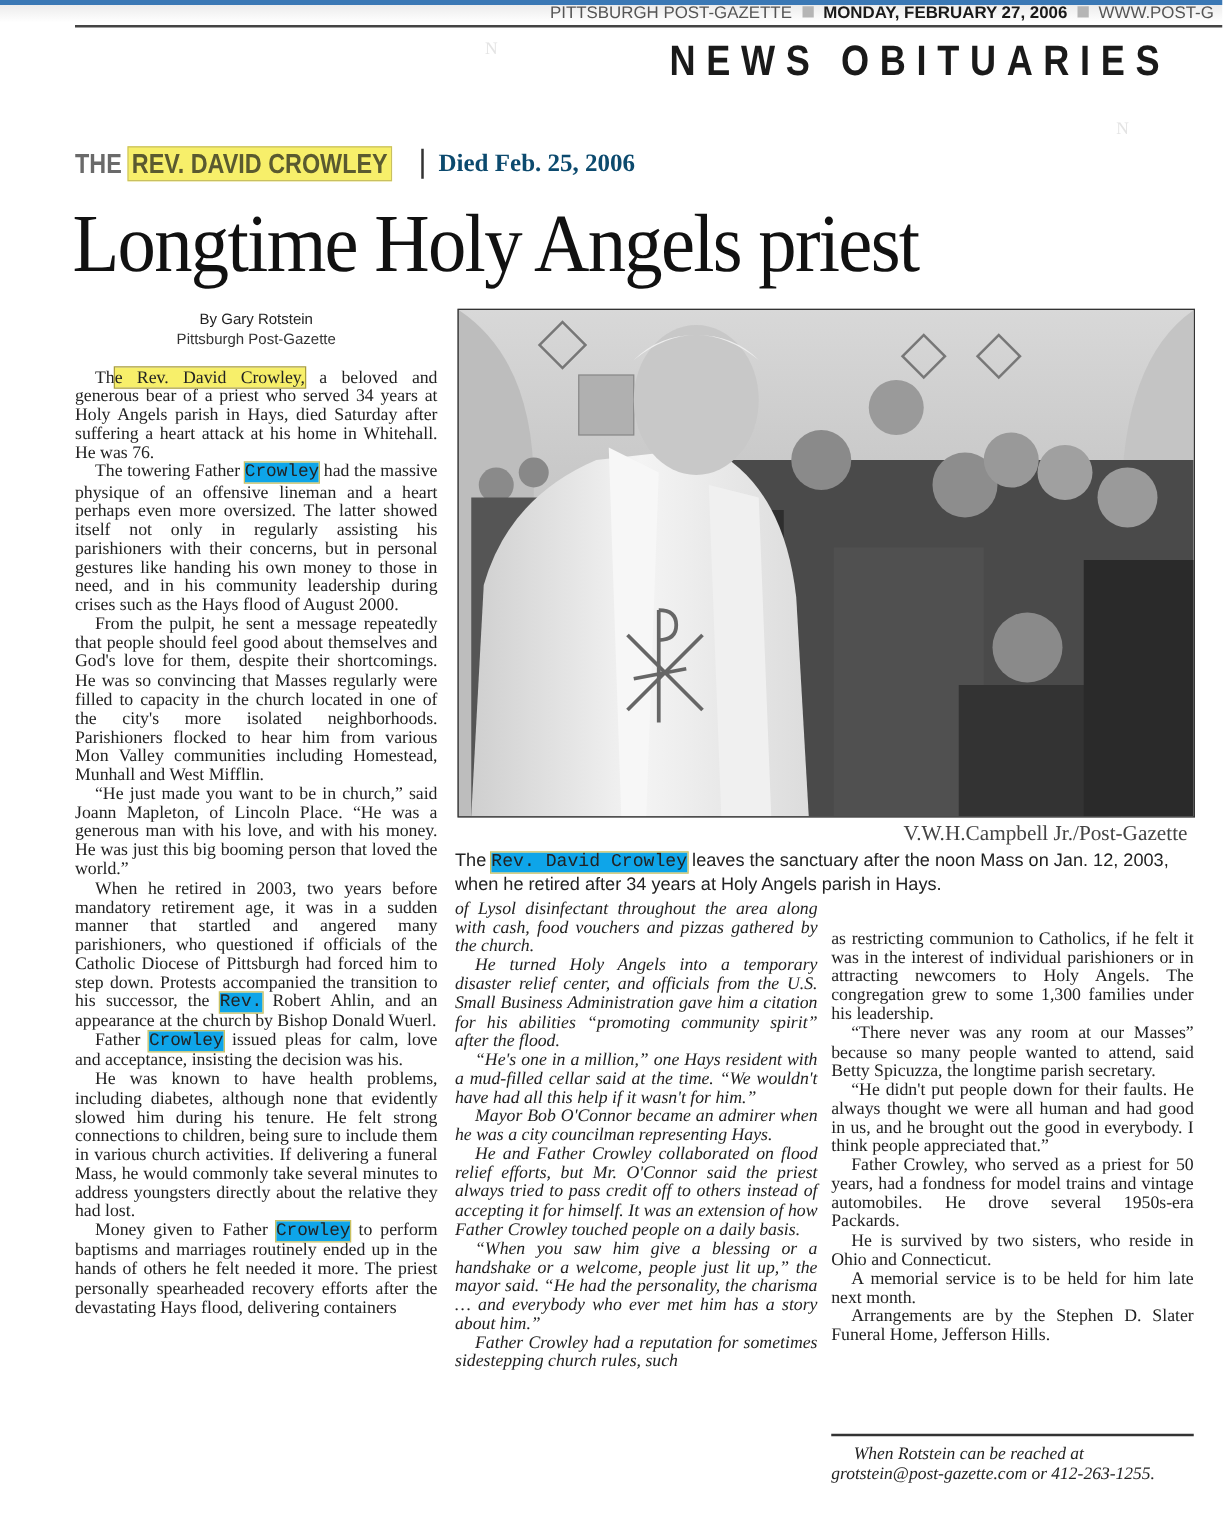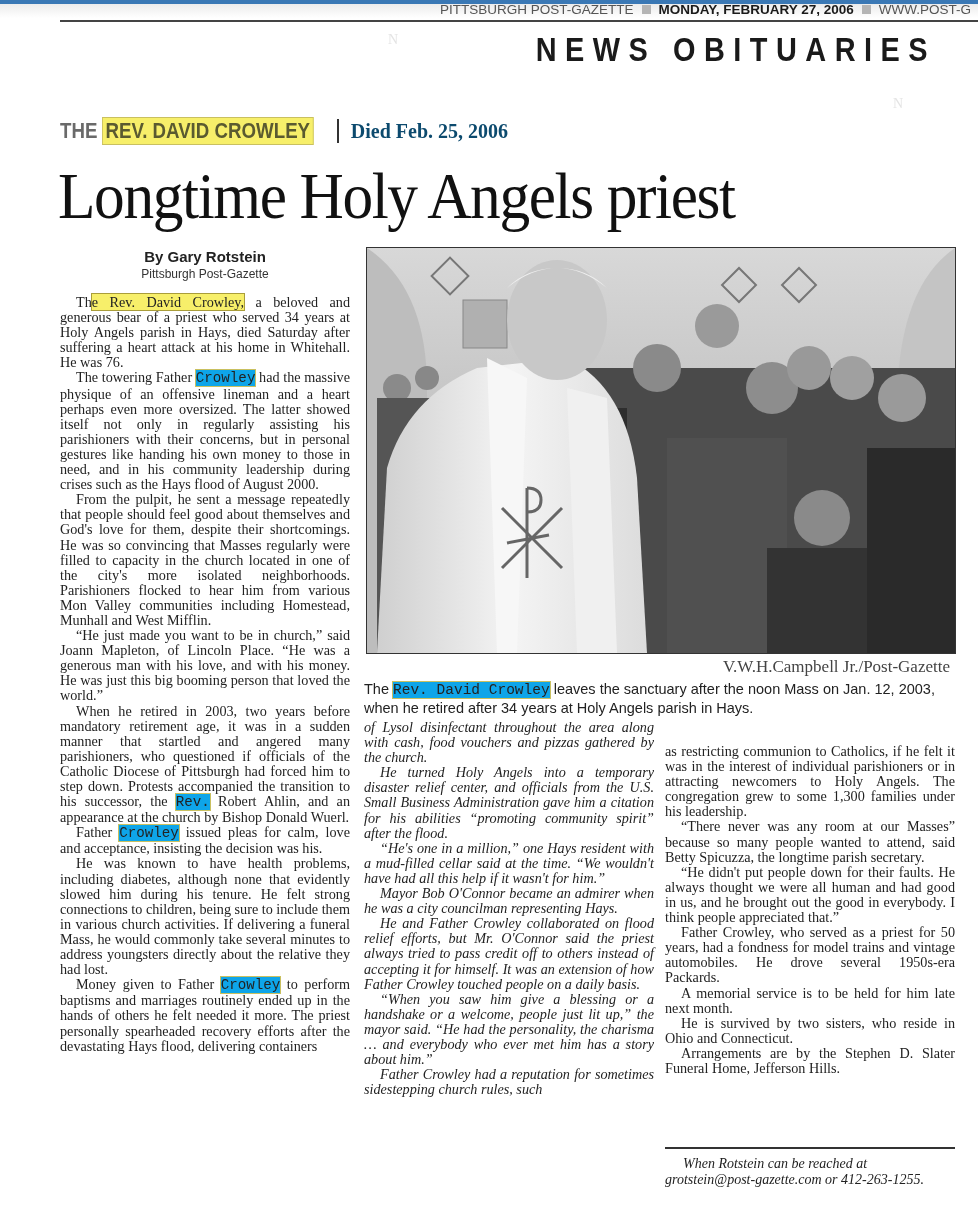--- a/index.html
+++ b/index.html
@@ -34,21 +34,21 @@
       color: #5a5a30; background: #f7ef6a; border: 1px solid #c9c060; padding: 0 3px;
       display: inline-block; transform: scaleX(0.85); transform-origin: left; vertical-align: middle;
     }
     .kicker .bar { display: inline-block; width: 2px; height: 24px; background: #333; vertical-align: middle; margin: 0 8px 0 -18px; }
     .kicker .died { font-size: 20px; color: #0c4a6e; vertical-align: middle; font-weight: bold; }
     .headline {
       position: absolute; left: 58px; top: 160px; font-size: 66px; line-height: 72px;
       letter-spacing: -1.5px; color: #111; white-space: nowrap; transform: scaleX(0.93); transform-origin: left top;
     }
     .byline { position: absolute; left: 60px; top: 248px; width: 290px; text-align: center; font-family: "Liberation Sans", "DejaVu Sans", sans-serif; }
-    .byline .author { font-size: 15px; color: #222; font-weight: bold; }
+    .byline .author { font-size: 12px; color: #222; }
     .byline .org { font-size: 12px; color: #333; margin-top: 2px; }
     .col {
       position: absolute; font-size: 14.2px; line-height: 15.1px; color: #222;
       text-align: justify; hyphens: manual;
     }
     .col p { margin: 0; text-indent: 16px; }
     .col p.noindent { text-indent: 0; }
     .col1 { left: 60px; top: 295px; width: 290px; }
     .col2 { left: 364px; top: 720px; width: 290px; font-style: italic; }
     .col3 { left: 665px; top: 744px; width: 290px; }
@@ -186,22 +186,22 @@
   <p>He and Father Crowley collaborated on flood relief efforts, but Mr. O'Connor said the priest always tried to pass credit off to others instead of accepting it for himself. It was an extension of how Father Crowley touched people on a daily basis.</p>
   <p>“When you saw him give a blessing or a handshake or a welcome, people just lit up,” the mayor said. “He had the personality, the charisma … and everybody who ever met him has a story about him.”</p>
   <p>Father Crowley had a reputation for sometimes sidestepping church rules, such</p>
 </div>
 
 <div class="col col3">
   <p class="noindent">as restricting communion to Catholics, if he felt it was in the interest of individual parishioners or in attracting newcomers to Holy Angels. The congregation grew to some 1,300 families under his leadership.</p>
   <p>“There never was any room at our Masses” because so many people wanted to attend, said Betty Spicuzza, the longtime parish secretary.</p>
   <p>“He didn't put people down for their faults. He always thought we were all human and had good in us, and he brought out the good in everybody. I think people appreciated that.”</p>
   <p>Father Crowley, who served as a priest for 50 years, had a fondness for model trains and vintage automobiles. He drove several 1950s-era Packards.</p>
+  <p>He is survived by two sisters, who reside in Ohio and Connecticut.</p>
   <p>A memorial service is to be held for him late next month.</p>
-  <p>He is survived by two sisters, who reside in Ohio and Connecticut.</p>
   <p>Arrangements are by the Stephen D. Slater Funeral Home, Jefferson Hills.</p>
 </div>
 
 <div class="sig-rule"></div>
 <div class="sig">
   <p class="first">When Rotstein can be reached at</p>
   <p>grotstein@post-gazette.com or 412-263-1255.</p>
 </div>
 
 </body></html>

